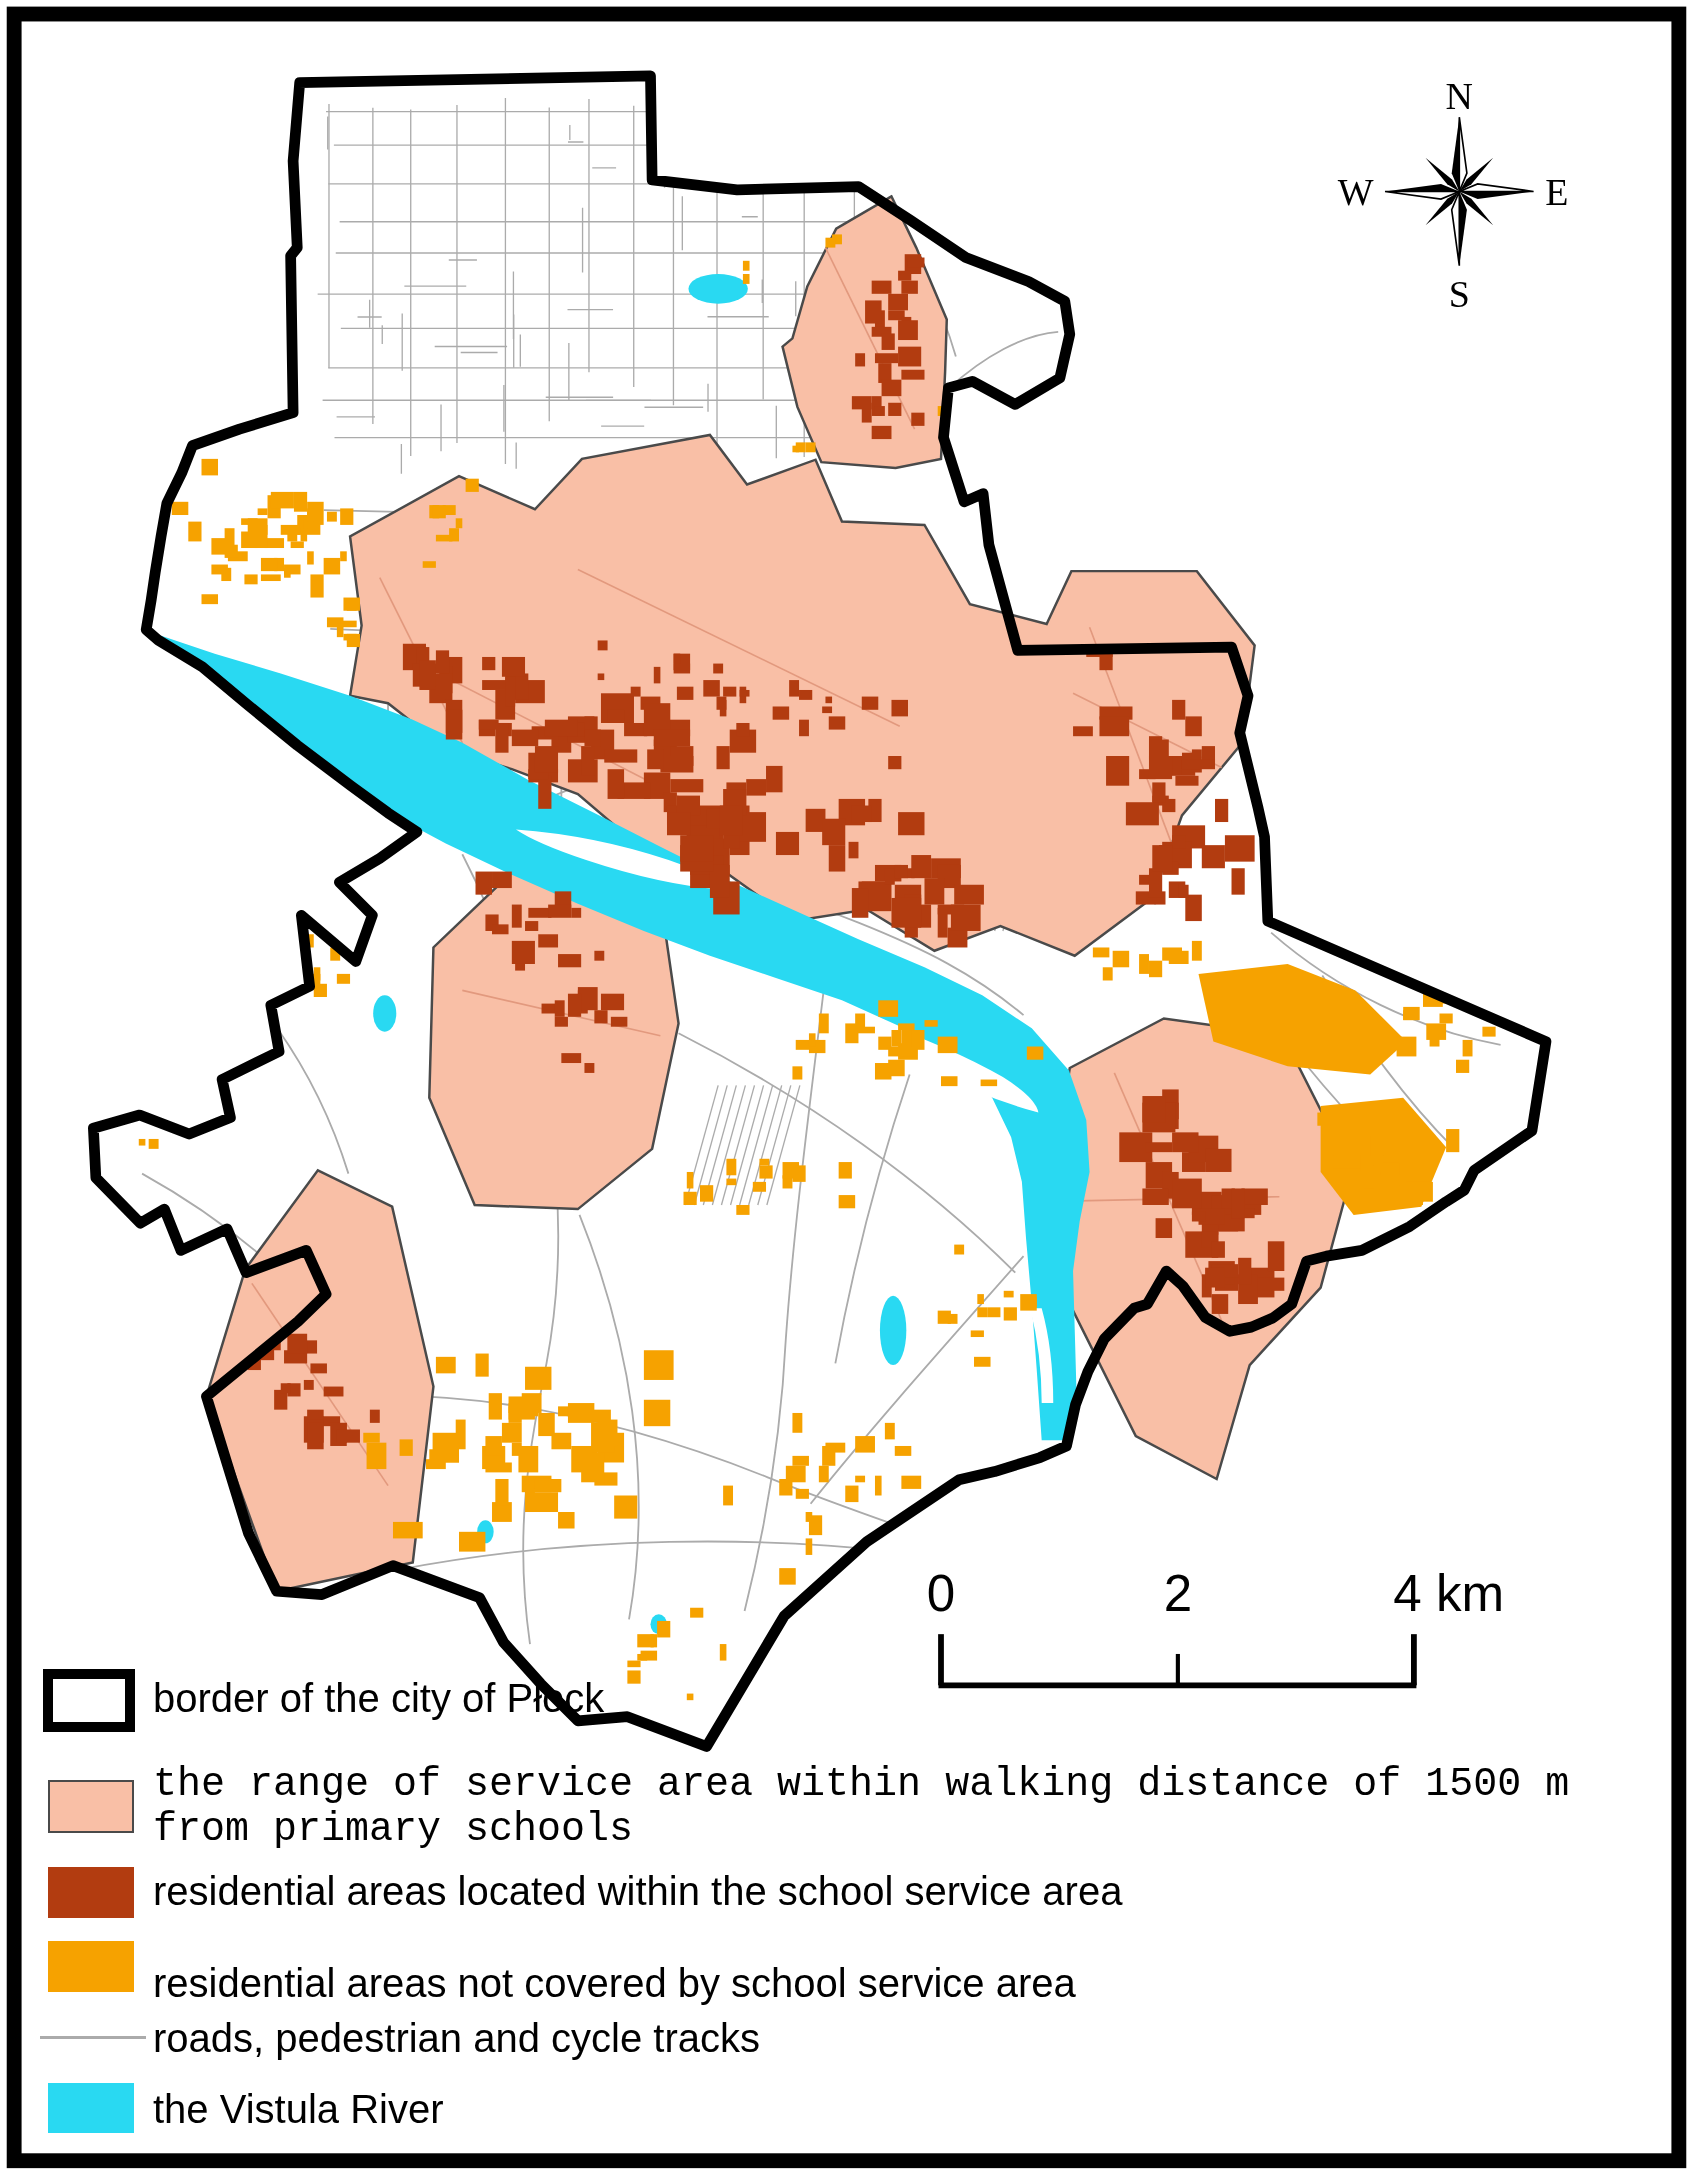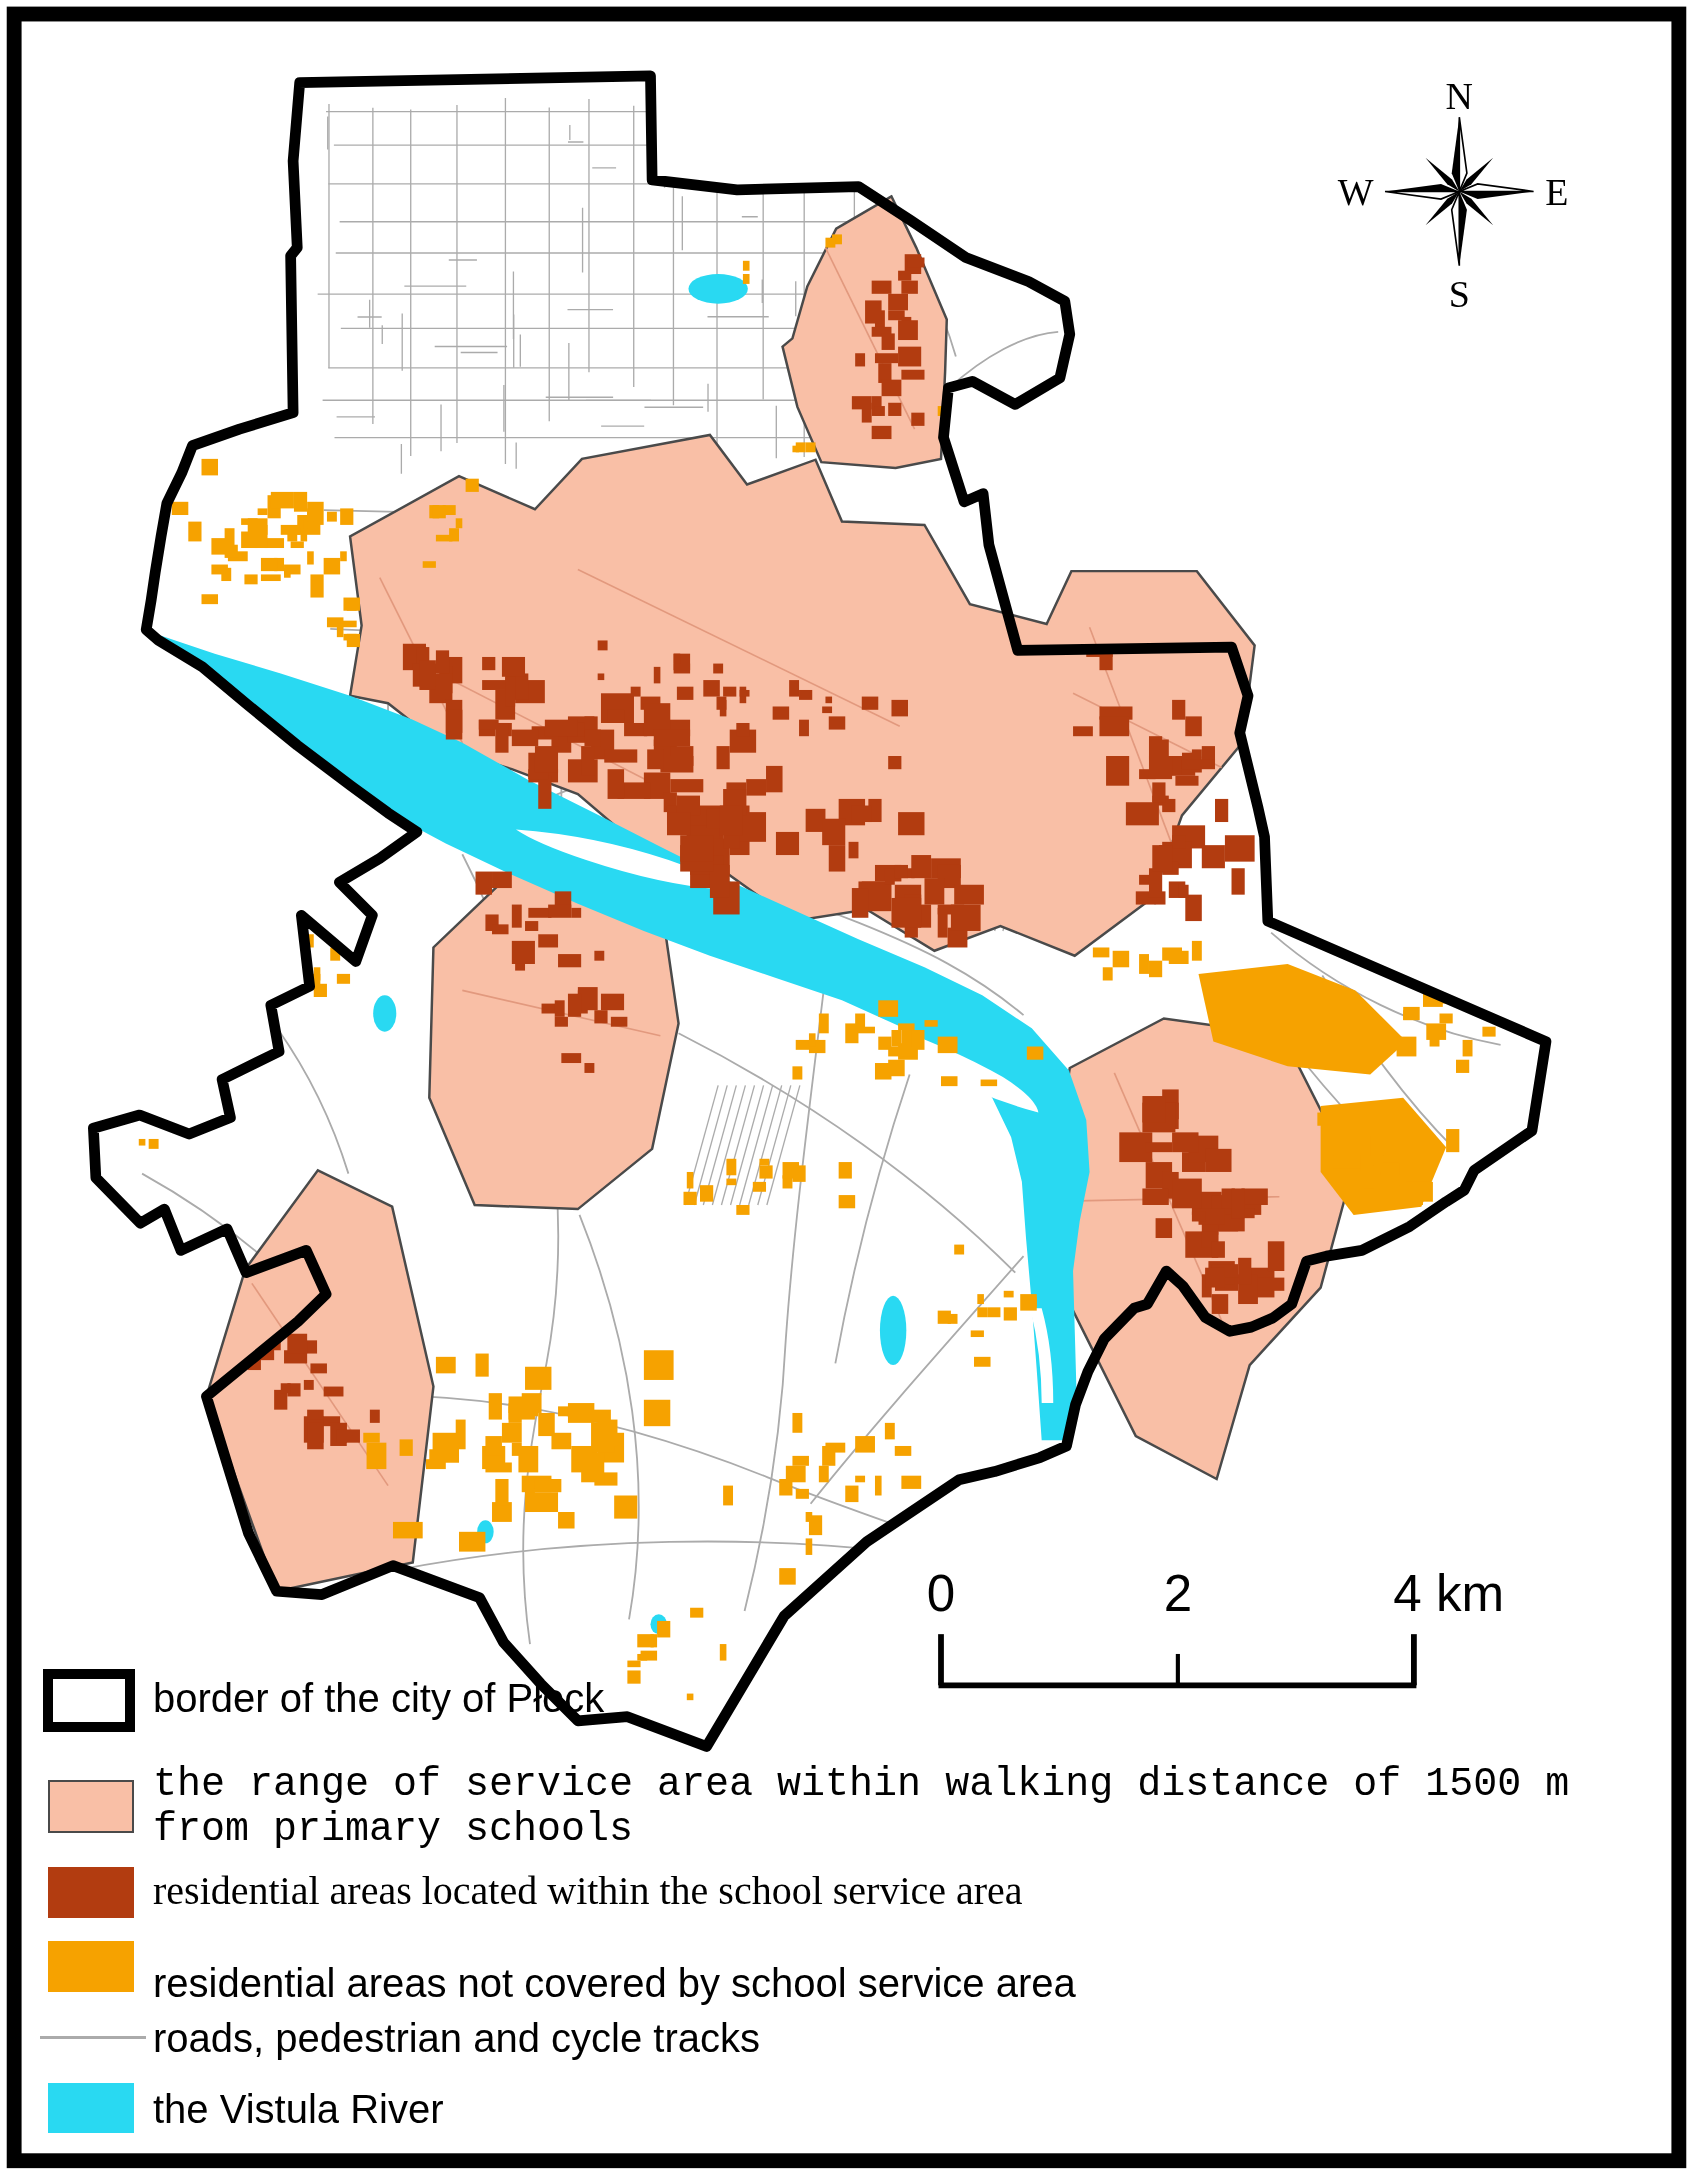--- a/index.html
+++ b/index.html
@@ -29,21 +29,21 @@
   
   .legend{position:absolute;left:0;top:0;width:100%;height:100%;pointer-events:none;}
   .lg-label{position:absolute;left:153px;font-size:40px;line-height:1.12;color:var(--ink);}
   .sw{position:absolute;}
   .sw-border{left:43px;top:1669px;width:92px;height:63px;background:#fff;border:10px solid var(--ink);box-sizing:border-box;}
   .sw-salmon{left:48px;top:1780px;width:86px;height:53px;background:var(--salmon);border:2.5px solid #4A4A4A;box-sizing:border-box;}
   .sw-brick{left:48px;top:1867px;width:86px;height:51px;background:var(--brick);}
   .sw-orange{left:48px;top:1941px;width:86px;height:51px;background:var(--orange);}
   .sw-road{left:40px;top:2036px;width:106px;height:2.5px;background:var(--road);}
   .sw-river{left:48px;top:2083px;width:86px;height:50px;background:var(--river);}
-  .lb1{top:1676px;} .lb2{top:1763px;width:1511px;font-family:Liberation Mono, monospace;} .lb3{top:1869px;font-family:Liberation Serif, serif;} .lb4{top:1961px;}
+  .lb1{top:1676px;} .lb2{top:1763px;width:1511px;font-family:Liberation Mono, monospace;} .lb3{top:1869px;} .lb4{top:1961px;}
   .lb5{top:2016px;} .lb6{top:2087px;}
 </style>
 </head>
 <body>
 
 <svg id="map-svg" viewBox="0 0 2051 2645">
   <defs>
     <clipPath id="cityClip">
         <path id="clipPath-d" d="M363,100 L788,92 L790,218 L893,230 L1040,226 L1103,267 L1170,312 L1246,341 L1290,365 L1296,405 L1284,458 L1230,490 L1178,462 L1149,470 L1143,530 L1168,608 L1191,598 L1198,660 L1233,788 L1492,784 L1512,843 L1502,888 L1524,978 L1532,1014 L1536,1116 L1873,1262 L1856,1370 L1786,1418 L1774,1442 L1752,1456 L1708,1486 L1650,1515 L1607,1522 L1583,1528 L1565,1580 L1542,1597 L1516,1608 L1490,1613 L1460,1596 L1433,1558 L1413,1540 L1390,1580 L1374,1585 L1338,1622 L1318,1662 L1303,1702 L1292,1752 L1260,1766 L1205,1783 L1162,1793 L1050,1868 L950,1958 L856,2116 L760,2080 L700,2085 L655,2040 L610,1990 L581,1936 L476,1897 L390,1932 L335,1928 L301,1858 L250,1692 L361,1601 L395,1568 L371,1515 L298,1542 L275,1489 L219,1515 L199,1465 L170,1482 L116,1427 L113,1367 L169,1351 L229,1374 L279,1354 L269,1308 L338,1274 L328,1218 L375,1195 L365,1109 L431,1165 L451,1109 L411,1069 L460,1040 L505,1008 L470,985 L425,952 L360,903 L300,854 L245,808 L192,776 L177,763 L183,727 L188,693 L195,650 L202,610 L220,573 L233,540 L290,520 L355,500 L352,310 L360,300 L355,195 Z"></path>
       </clipPath>

